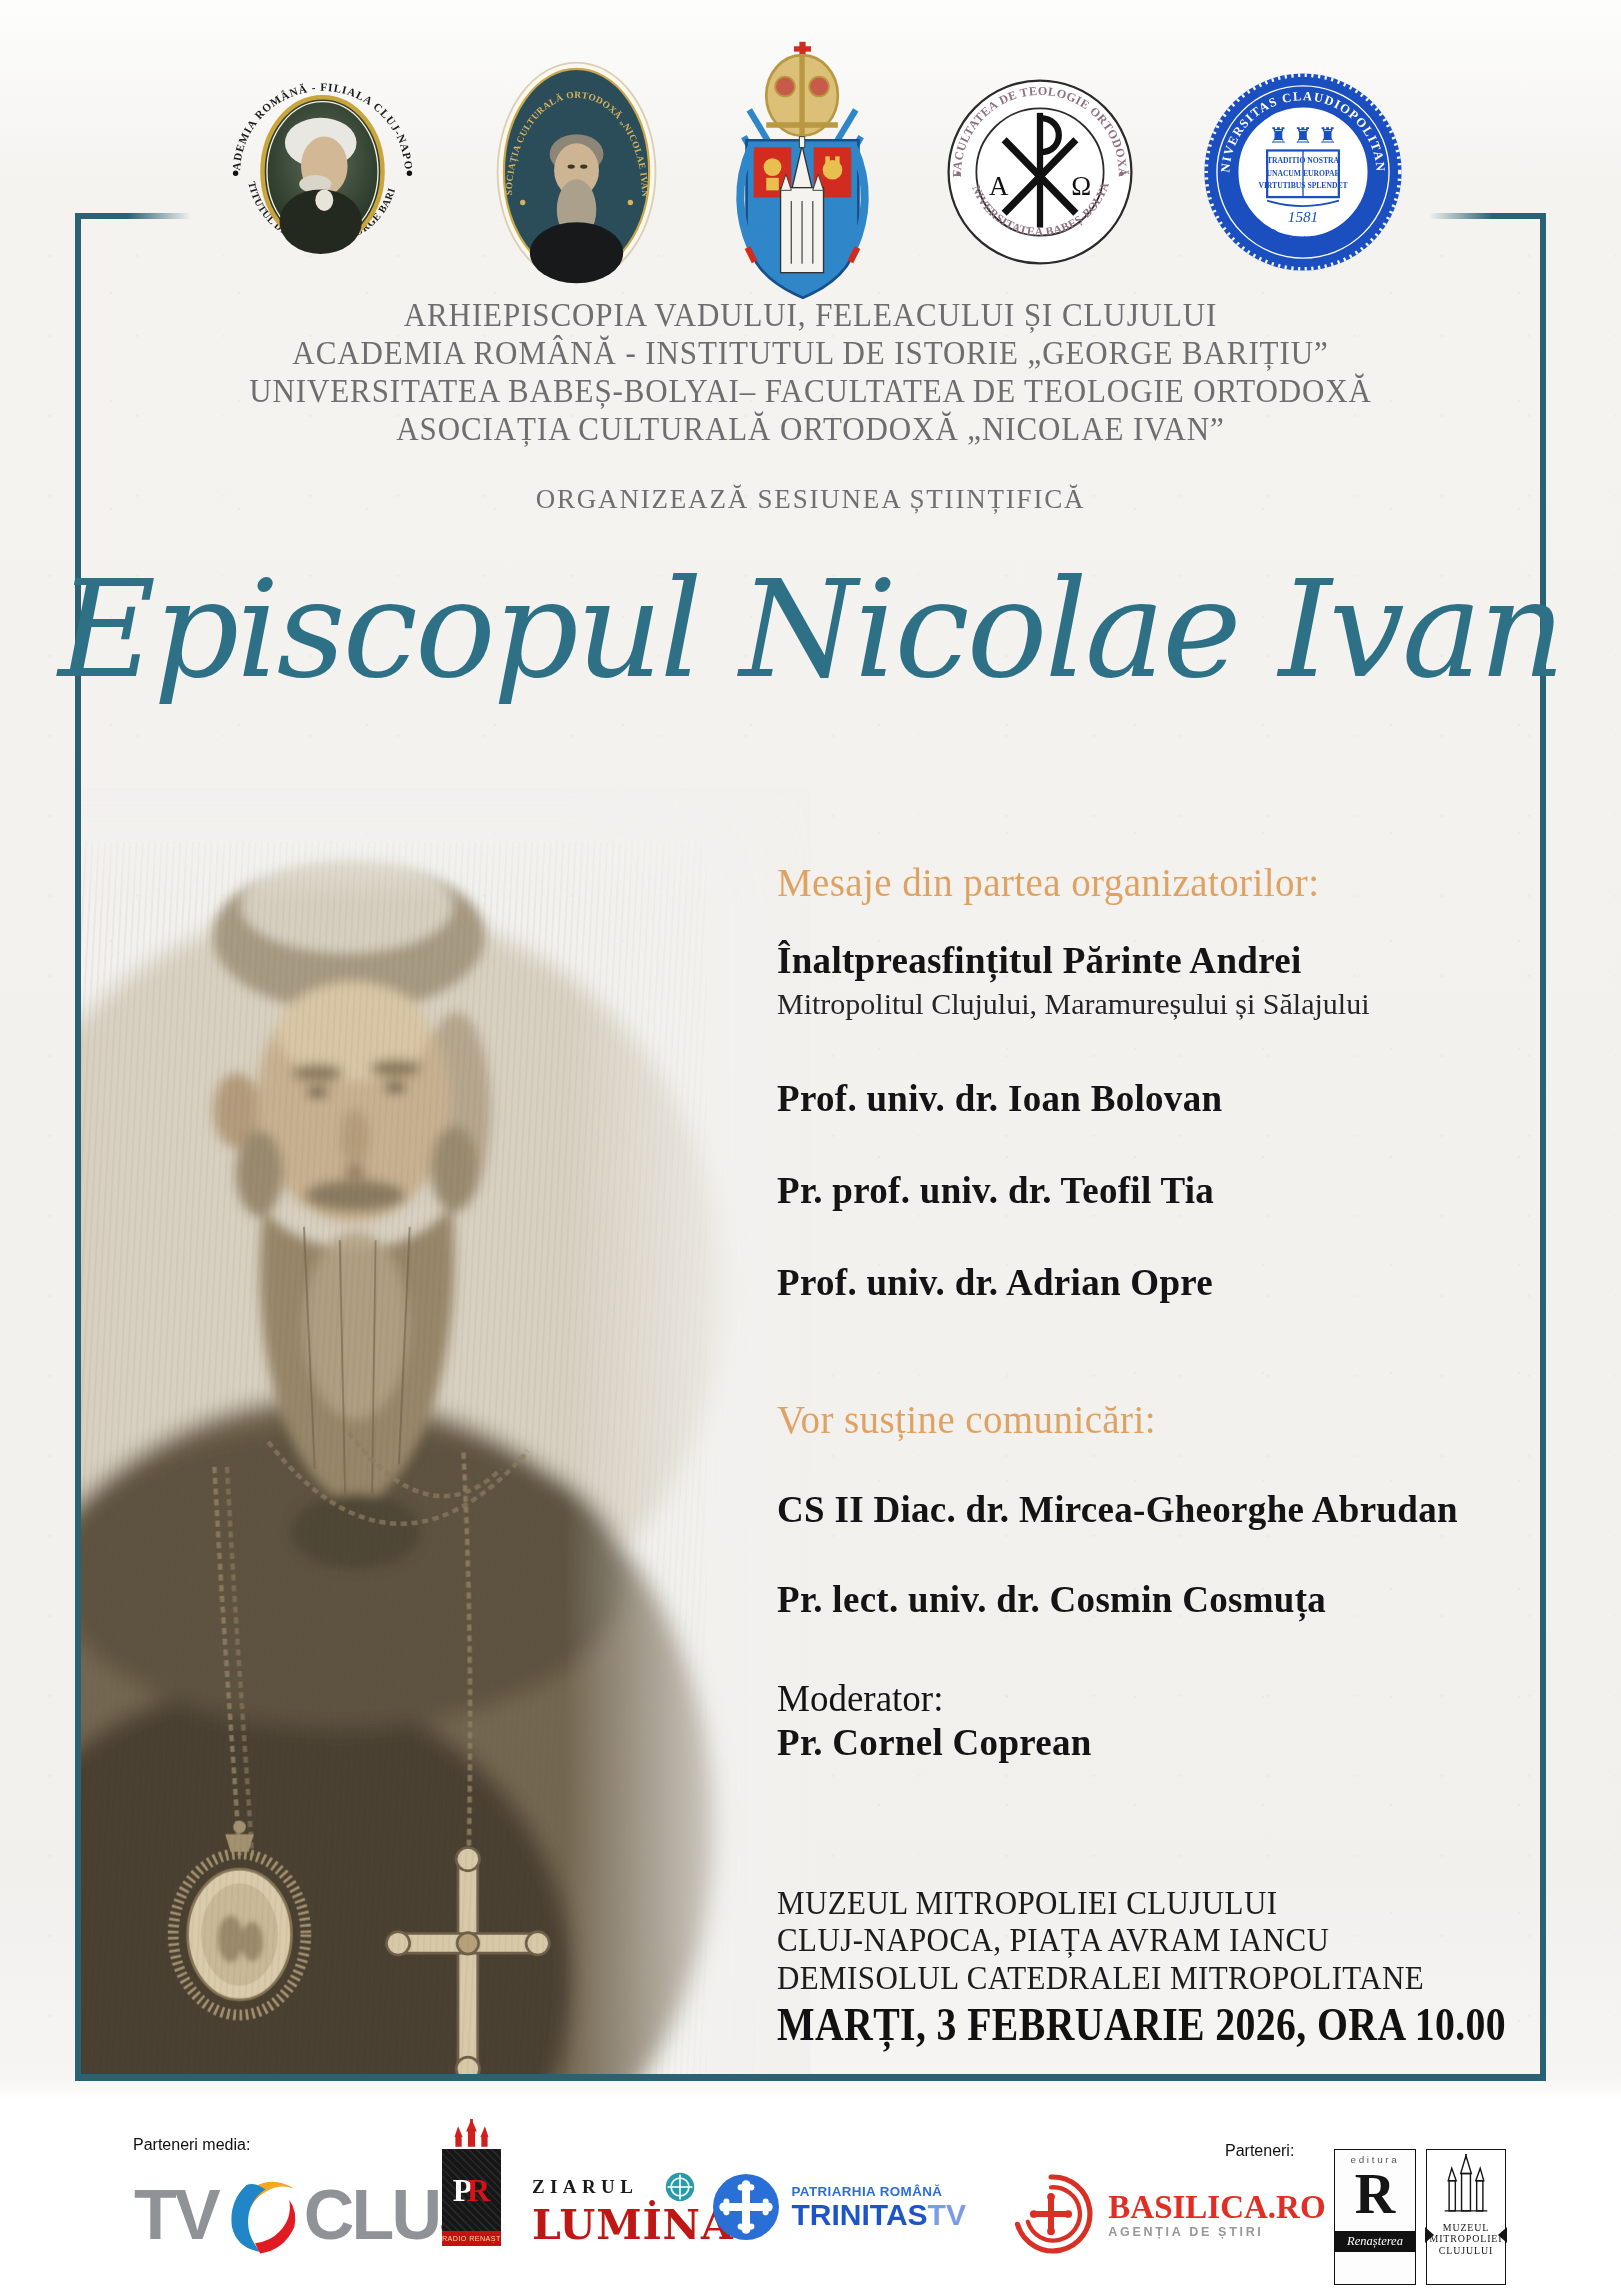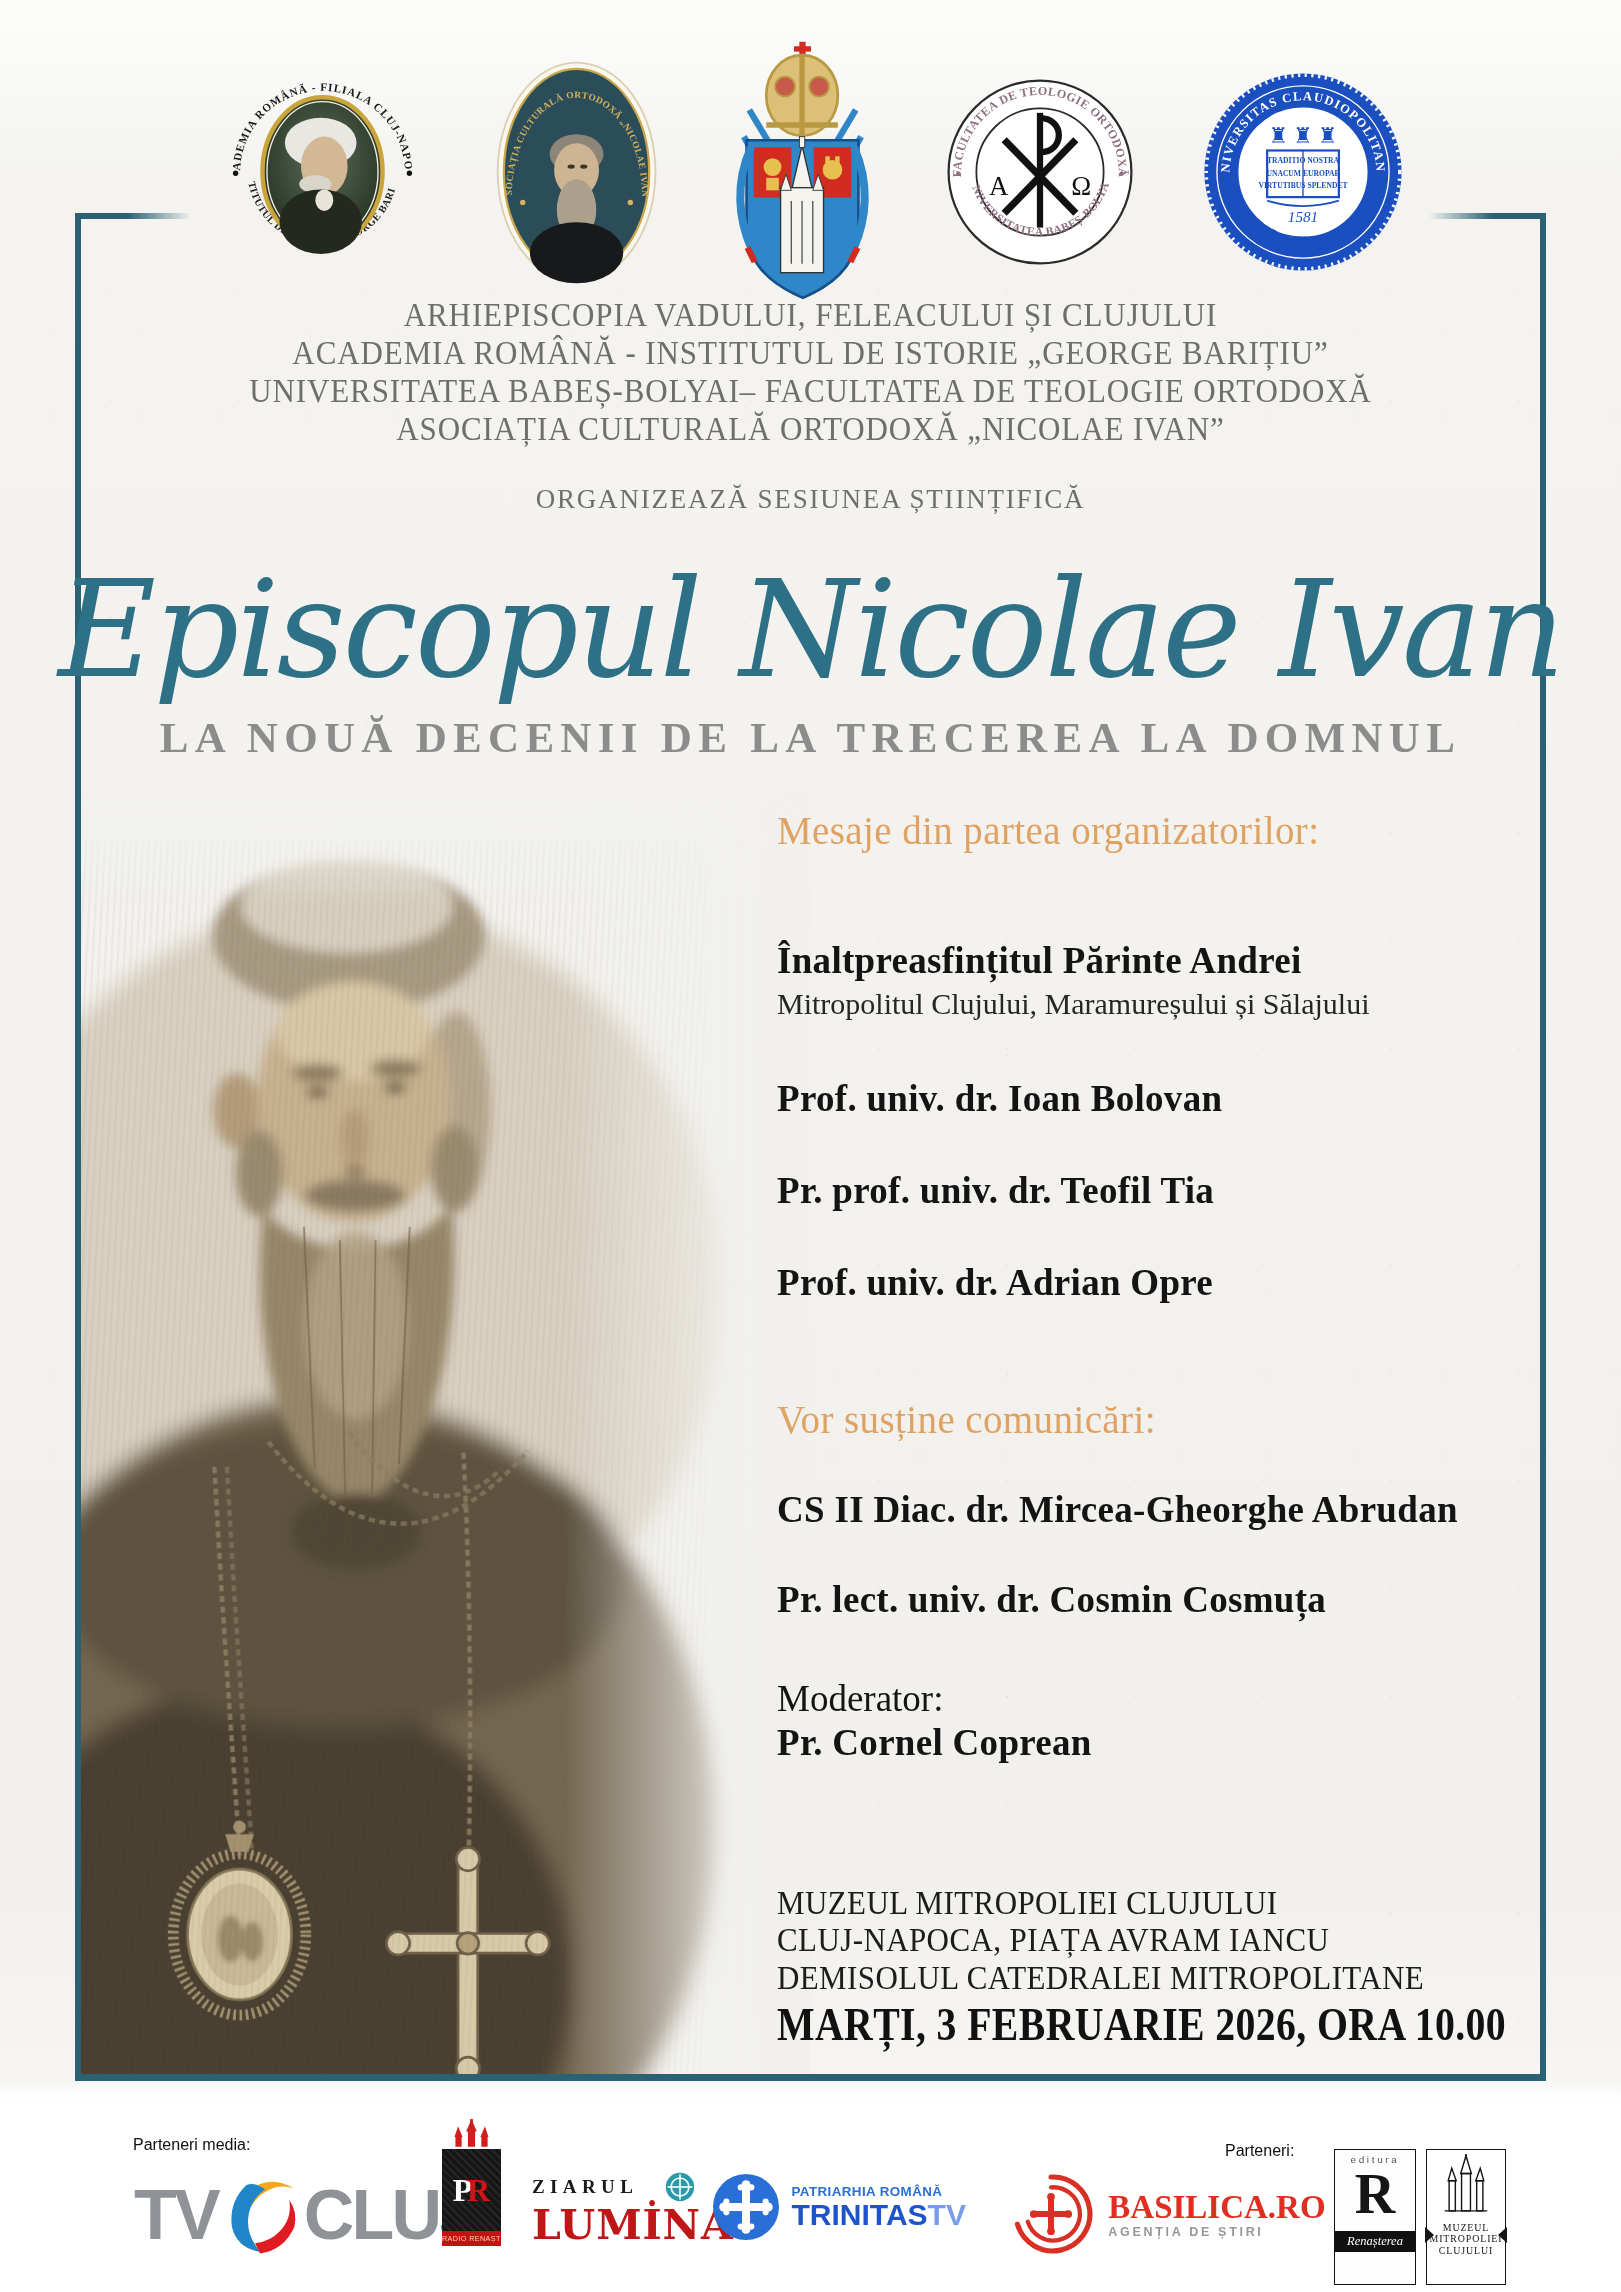--- a/index.html
+++ b/index.html
@@ -328,23 +328,22 @@
 
   <div class="org-block">
     <div class="org-line">ARHIEPISCOPIA VADULUI, FELEACULUI ȘI CLUJULUI</div>
     <div class="org-line">ACADEMIA ROMÂNĂ - INSTITUTUL DE ISTORIE „GEORGE BARIȚIU”</div>
     <div class="org-line">UNIVERSITATEA BABEȘ-BOLYAI– FACULTATEA DE TEOLOGIE ORTODOXĂ</div>
     <div class="org-line">ASOCIAȚIA CULTURALĂ ORTODOXĂ „NICOLAE IVAN”</div>
   </div>
   <div class="session-line">ORGANIZEAZĂ SESIUNEA ȘTIINȚIFICĂ</div>
 
   <div class="title-script">Episcopul Nicolae Ivan</div>
-  <div class="title-sub">LA NOUĂ DECENII DE LA TRECEREA LA DOMNUL</div>
-
-  <div class="abs rcol h-orange" style="top:808px;">Mesaje din partea organizatorilor:</div>
+
+  <div class="abs rcol h-orange" style="top:860px;">Mesaje din partea organizatorilor:</div>
   <div class="abs rcol name" style="top:939px;">Înaltpreasfințitul Părinte Andrei</div>
   <div class="abs rcol role" style="top:987px;">Mitropolitul Clujului, Maramureșului și Sălajului</div>
   <div class="abs rcol name" style="top:1077px;">Prof. univ. dr. Ioan Bolovan</div>
   <div class="abs rcol name" style="top:1169px;">Pr. prof. univ. dr. Teofil Tia</div>
   <div class="abs rcol h-orange" style="top:1397px;">Vor susține comunicări:</div>
 
   <div class="abs rcol name" style="top:1261px;">Prof. univ. dr. Adrian Opre</div>
   <div class="abs rcol name" style="top:1488px;">CS II Diac. dr. Mircea-Gheorghe Abrudan</div>
   <div class="abs rcol name" style="top:1578px;">Pr. lect. univ. dr. Cosmin Cosmuța</div>
 

